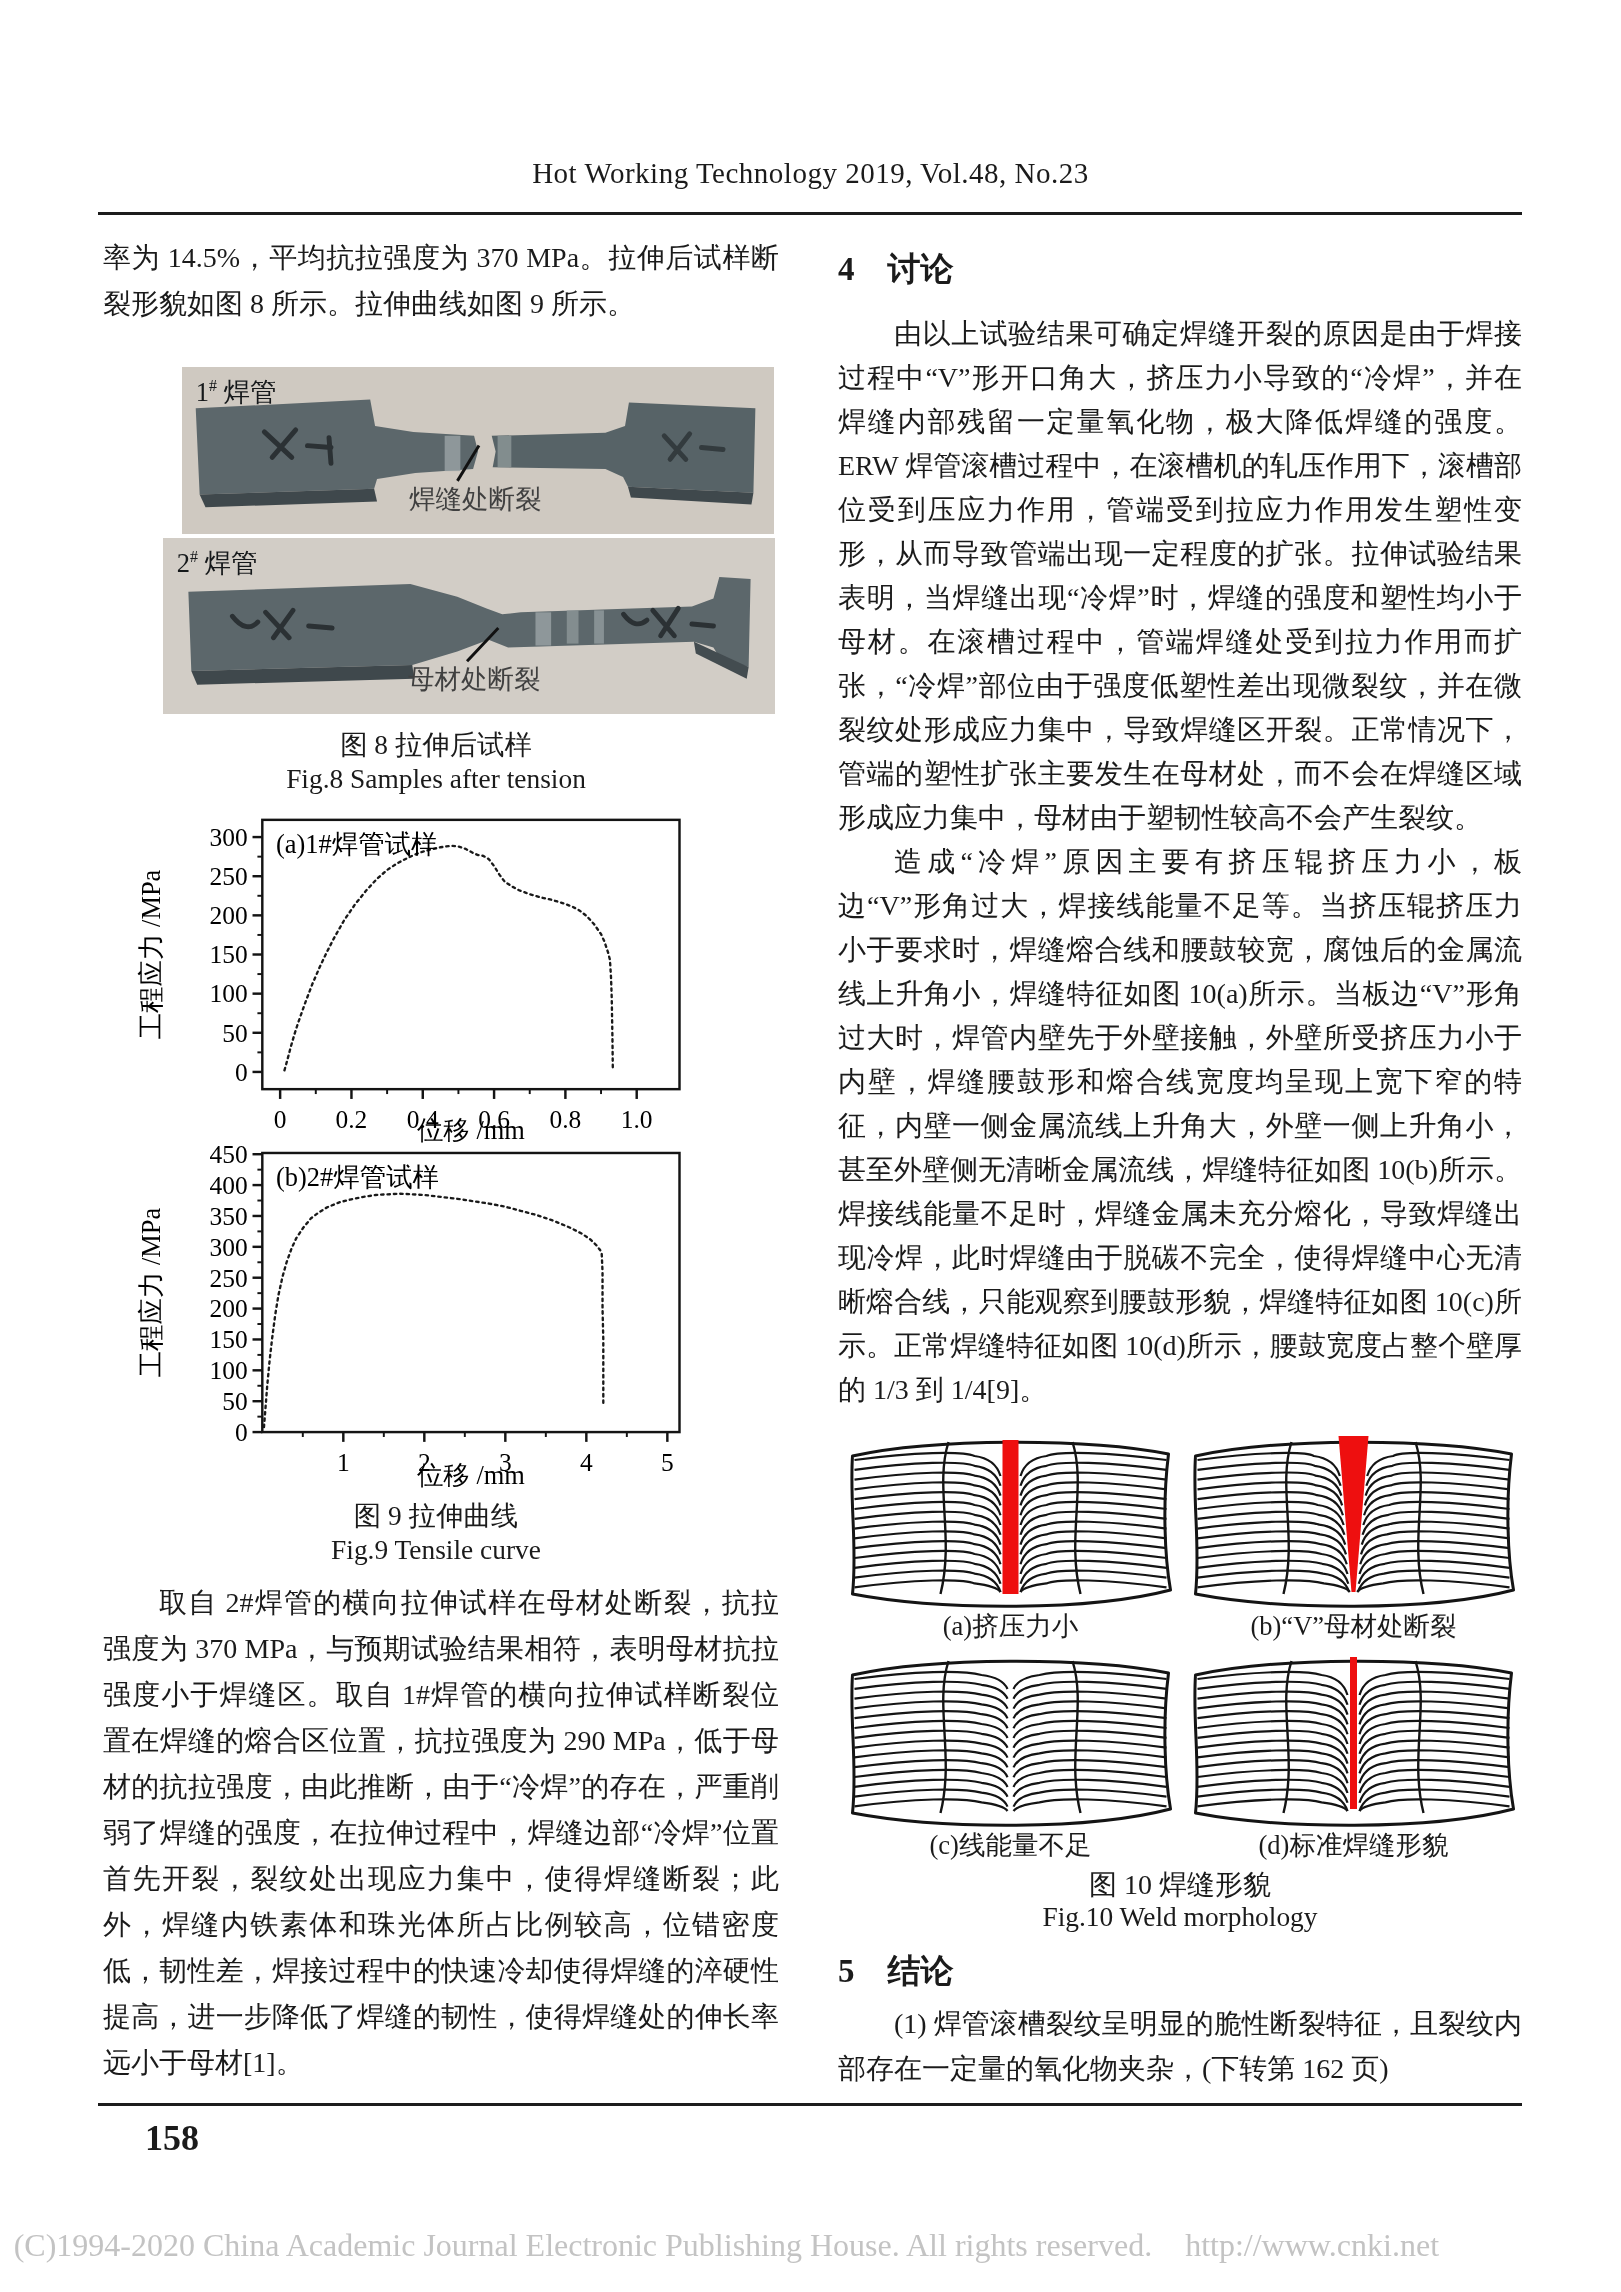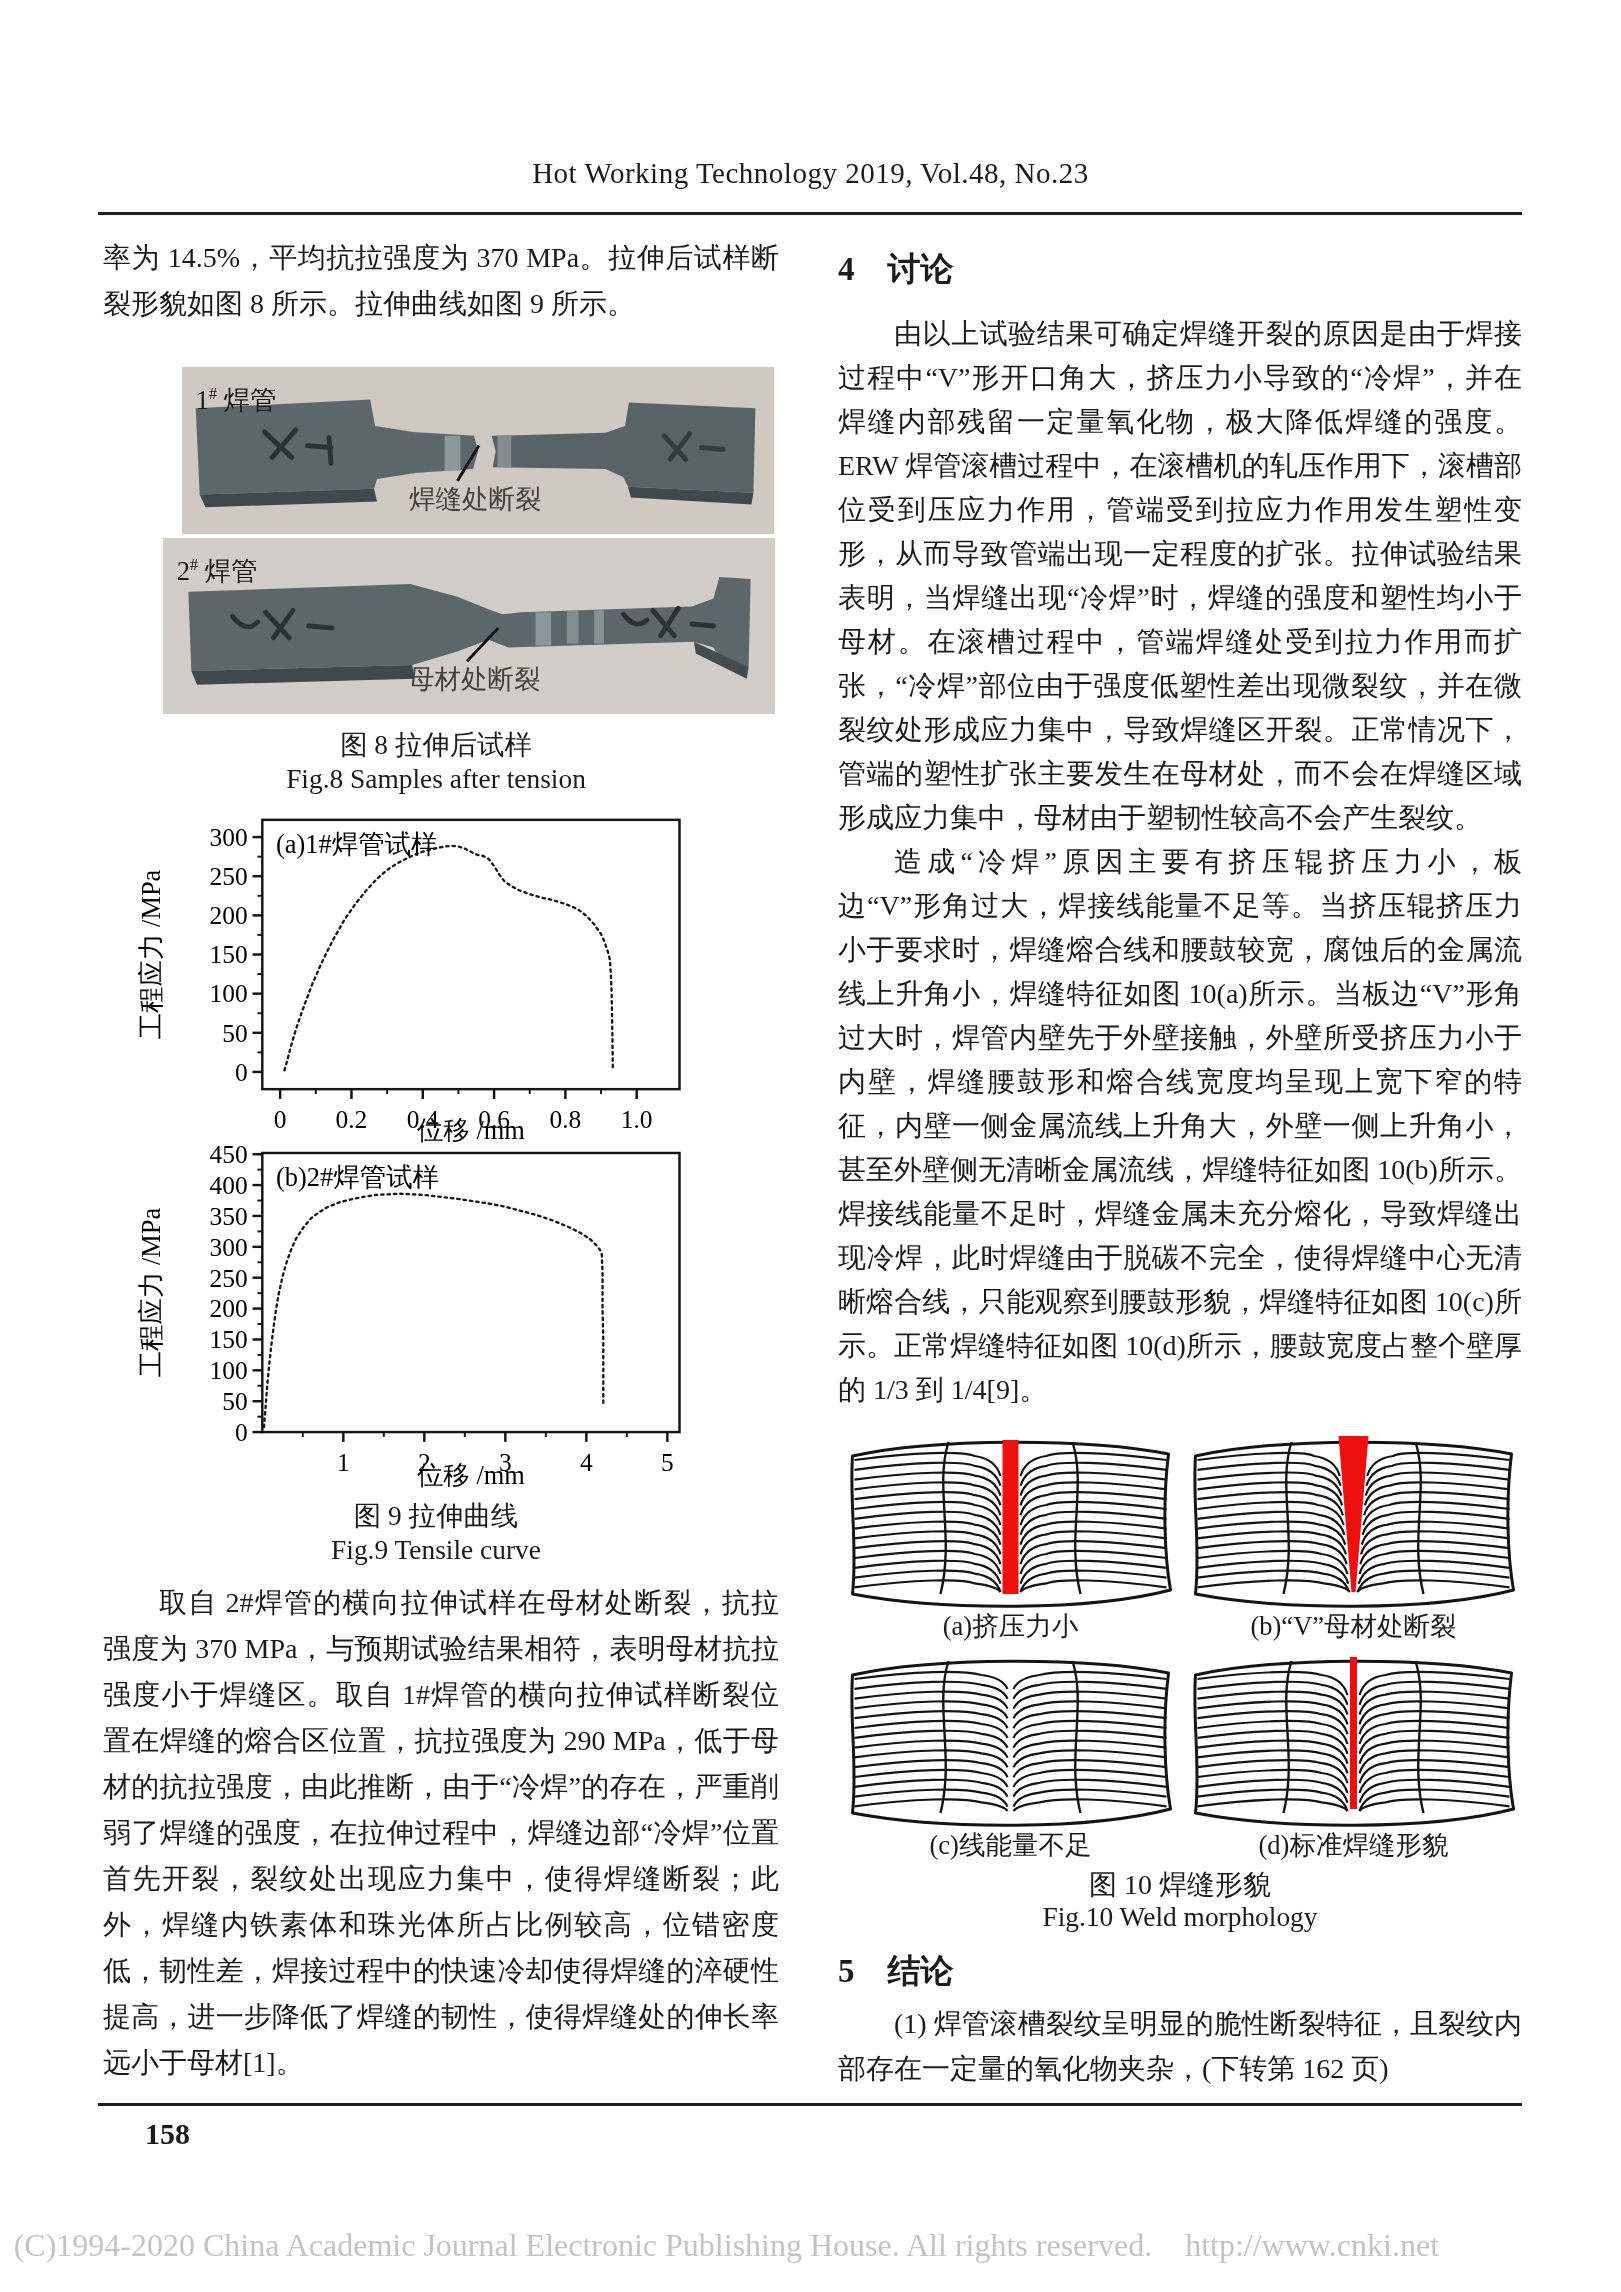--- a/index.html
+++ b/index.html
@@ -18,34 +18,34 @@
   .col-left{left:103px; width:676px;}
   .col-right{left:838px; width:684px;}
 
   .para{font-size:28px; line-height:46px; text-align:justify; text-justify:inter-character;}
   .para-r{font-size:28px; line-height:44px; text-align:justify; text-justify:inter-character;}
   .indent{text-indent:2em;}
   sup{font-size:.6em;}
 
   .photo{background:#cfc9c1; overflow:hidden;}
   .photo2{background:#d2cdc6;}
-  .photo-label{position:absolute; top:15px; left:13.7px; font-size:26.5px; color:#15181a;}
+  .photo-label{position:absolute; top:7px; left:13.7px; font-size:26.5px; color:#15181a;}
   .annotation{position:absolute; font-size:26.5px; color:#404040;}
 
   .caption{left:98px; width:676px; text-align:center; font-size:27.4px;}
   .caption-r{left:838px; width:684px; text-align:center; font-size:27.4px;}
 
   .sec-head{font-size:33px; font-weight:bold;}
   .sec-head .sec-num{margin-right:33px;}
 
   .fig10-grid{left:839px; top:1426px; width:686px; display:flex; flex-wrap:wrap;}
   .fig10-cell{width:343px; display:flex; flex-direction:column; align-items:center;}
   .fig10-label{font-size:26.5px; line-height:37px; height:37px; text-align:center;}
 
-  .page-num{left:145px; top:2117px; font-size:30px; font-weight:bold;font-family:Liberation Serif, serif;}
+  .page-num{left:145px; top:2117px; font-size:36px; font-weight:bold;font-family:Liberation Serif, serif;}
   .footer{left:13.7px; top:2227px; width:1598px; font-size:32px; color:#c3c3c3; font-family:"Liberation Serif","DejaVu Serif",serif;}
   .footer .url{margin-left:33px;}
   svg text{font-family:"Liberation Serif","DejaVu Serif",serif;}
 </style>
 </head>
 <body>
 
 <div class="page">
 
   <div class="abs header-title">Hot Working Technology  2019, Vol.48, No.23</div>

